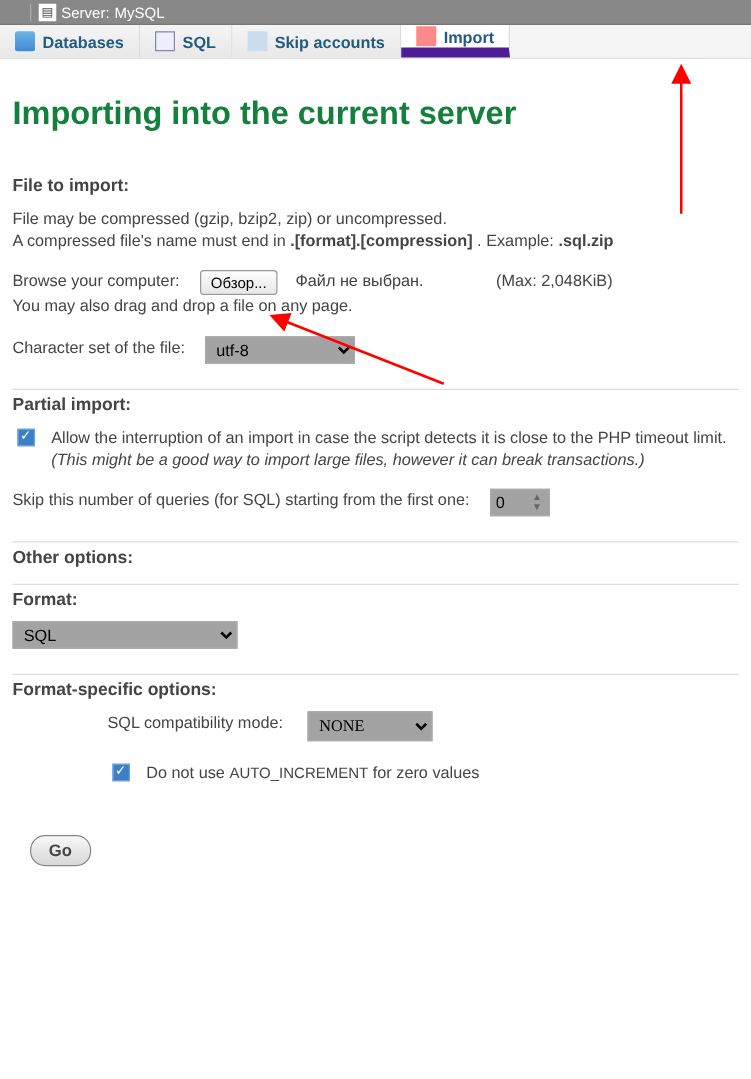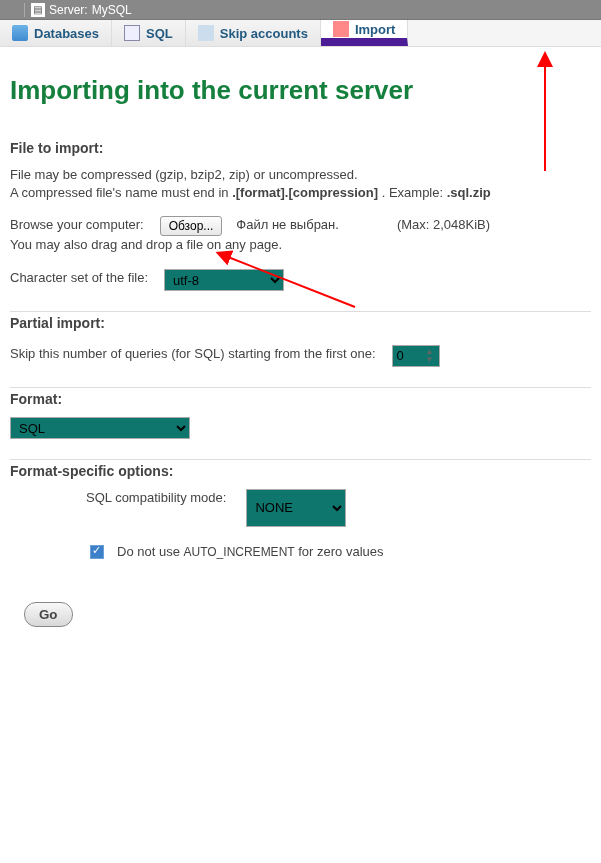--- a/index.html
+++ b/index.html
@@ -87,25 +87,25 @@
     padding-top: 3px;
   }
   .section-title.first { border-top: none; padding-top: 0; }
   .block { margin: 6px 0 20px 0; line-height: 1.4; }
   .hint { color: #444; }
   .label-inline { display: inline-block; margin-right: 8px; }
   select, input[type="number"], input[type="text"] {
     font-size: 13px;
     padding: 2px 4px;
     border: 1px solid #aaa;
-    background: #0f766e;
+    background: #a3a3a3;
   }
   select.char { width: 120px; height: 22px; }
   select.fmt { width: 180px; height: 22px; }
-  select.compat { width: 100px; height: 38px; }
+  select.compat { width: 100px; height: 24px; font-family: Liberation Serif, serif; }
   input.numq {
     width: 48px; height: 22px;
     text-align: left;
   }
   .spinwrap { position: relative; display:inline-block; }
   .spinwrap .spn {
     position:absolute; right:2px; top:2px; bottom:2px;
     width:12px;
     display:flex; flex-direction:column; justify-content:center;
     font-size:8px; line-height:8px; color:#666;
@@ -215,30 +215,38 @@
       <span class="label-inline">Character set of the file:</span>
       <select class="char">
         <option>utf-8</option>
       </select>
     </div>
   </div>
 
   
   <div class="section-title">Partial import:</div>
   <div class="block">
+    <div class="chk-row">
+      <input type="checkbox" checked="" style="">
+      <div>
+        <span>Allow the interruption of an import in case the script detects it is close to the PHP timeout limit. </span>
+        <span class="em">(This might be a good way to import large files, however it can break transactions.)</span>
+      </div>
+    </div>
     <div class="row-inline" style="margin-top:14px;">
       <span class="label-inline">Skip this number of queries (for SQL) starting from the first one:</span>
       <span class="spinwrap">
         <input class="numq" type="text" value="0" style="">
         <span class="spn">▲<br>▼</span>
       </span>
     </div>
   </div>
 
   
+  <div class="section-title">Other options:</div>
 
   
   <div class="section-title">Format:</div>
   <div class="block">
     <select class="fmt">
       <option>SQL</option>
     </select>
   </div>
 
   

